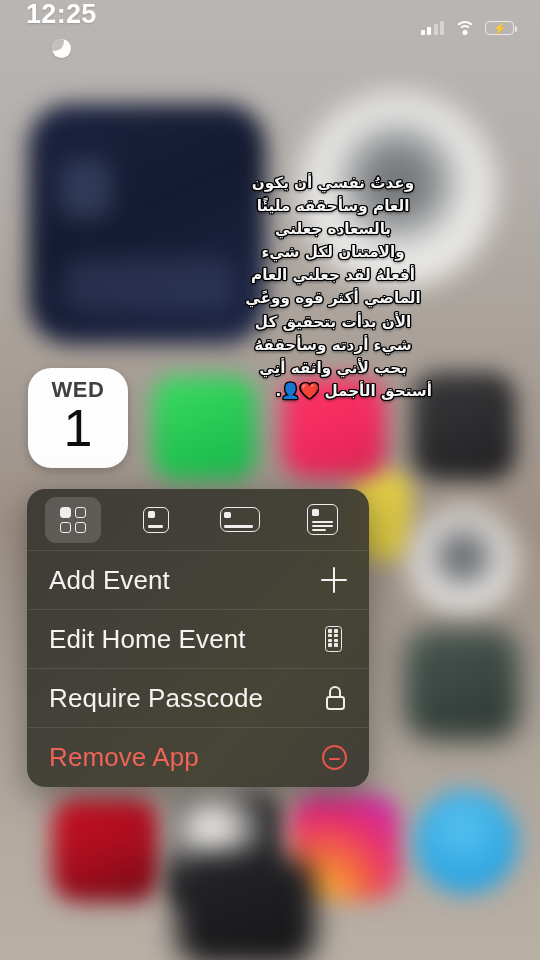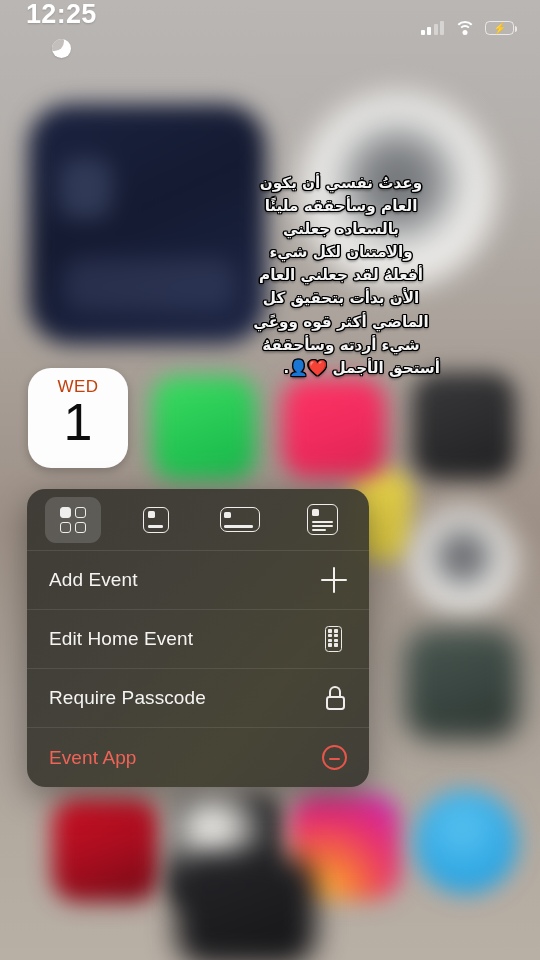--- a/index.html
+++ b/index.html
@@ -141,42 +141,42 @@
   .sb-batt .fill{
     height:100%; width:62%; background:#34c759; border-radius:2.6px;
   }
   .sb-batt .bolt{
     position:absolute; left:52%; top:50%; transform:translate(-50%,-50%);
     color:#fff; font-size:11px; line-height:1; font-weight:700;
   }
 
   
   .arabic-overlay{
-    position:absolute; right:100px; top:172px; width:198px;
+    position:absolute; right:108px; top:172px; width:198px;
     z-index:30; text-align:center; direction:rtl;
     color:#f4f4f4; font-size:15.2px; line-height:1.52; font-weight:700;
     text-shadow:
       -1.4px 0 0 #000, 1.4px 0 0 #000, 0 -1.4px 0 #000, 0 1.4px 0 #000,
       -1px -1px 0 #000, 1px -1px 0 #000, -1px 1px 0 #000, 1px 1px 0 #000,
       0 2px 3px rgba(0,0,0,.55);
     font-family:"DejaVu Sans", sans-serif;
   }
   .arabic-overlay div{ white-space:nowrap; }
   .arabic-overlay .last{ letter-spacing:.5px;text-align:right; }
 
   
   .cal-icon{
     position:absolute; left:28px; top:368px; width:100px; height:100px;
     background:#fdfdfd; border-radius:23px; z-index:25;
     box-shadow:0 3px 10px rgba(0,0,0,.22);
     display:flex; flex-direction:column; align-items:center;
     padding-top:9px;
   }
   .cal-wd{
-    color:#c2410c; font-size:17px; font-weight:400; letter-spacing:.5px;
+    color:#404040; font-size:22px; font-weight:700; letter-spacing:.5px;
   }
   .cal-day{
     color:#0d0d0d; font-size:52px; font-weight:300; line-height:.96;
     margin-top:1px;
   }
 
   
   .ctx-menu{
     position:absolute; left:27px; top:489px; width:342px;
     border-radius:18px; overflow:hidden; z-index:60;
@@ -243,21 +243,21 @@
   .gl-large .ln2{ bottom:7px; width:21px; }
   .gl-large .ln3{ bottom:3px; width:14px; }
 
   .ctx-item{
     height:59px; display:flex; align-items:center;
     padding:0 22px; justify-content:space-between;
     border-bottom:1px solid rgba(255,255,255,.095);
   }
   .ctx-item:last-child{ border-bottom:none; }
   .ctx-label{
-    color:#f5f4f2; font-size:19px; font-weight:400; letter-spacing:.1px;
+    color:#f5f4f2; font-size:26px; font-weight:400; letter-spacing:.1px;
   }
   .ctx-item.destructive .ctx-label{ color:#ef6457; }
 
   .ctx-ico{ width:26px; height:26px; position:relative; flex:0 0 auto; }
 
   
   .ico-plus::before, .ico-plus::after{
     content:""; position:absolute; background:#f2f1ef; border-radius:1px;
   }
   .ico-plus::before{ left:0; top:11.6px; width:26px; height:2.6px; }
@@ -340,23 +340,24 @@
     </span>
   </div>
 </div>
 
 <div class="arabic-overlay">
   <div>وعدتُ نفسي أن يكون</div>
   <div>العام وسأحققه مليئًا</div>
   <div>بالسعاده جعلني</div>
   <div>والامتنان لكل شيء</div>
   <div>أفعلهُ لقد جعلني العام</div>
+  <div>الماضي أكثر قوه ووعًي</div>
   <div>الأن بدأت بتحقيق كل</div>
-  <div>الماضي أكثر قوه ووعًي</div>
   <div>شيء أردته وسأحققهُ</div>
+  <div>بحب لأني واثقه أنِي</div>
   <div class="last">أستحق الأجمل ❤️👤.</div>
 </div>
 
 <div class="cal-icon">
   <span class="cal-wd">WED</span>
   <span class="cal-day">1</span>
 </div>
 
 <div class="ctx-menu">
 
@@ -408,17 +409,17 @@
 
   <div class="ctx-item">
     <span class="ctx-label">Require Passcode</span>
     <span class="ctx-ico ico-lock">
       <span class="shackle"></span>
         <span class="body"></span>
     </span>
   </div>
 
   <div class="ctx-item destructive">
-    <span class="ctx-label">Event App</span>
+    <span class="ctx-label">Remove App</span>
     <span class="ctx-ico ico-minus-circle"></span>
   </div>
 
 </div>
 
 </body></html>

